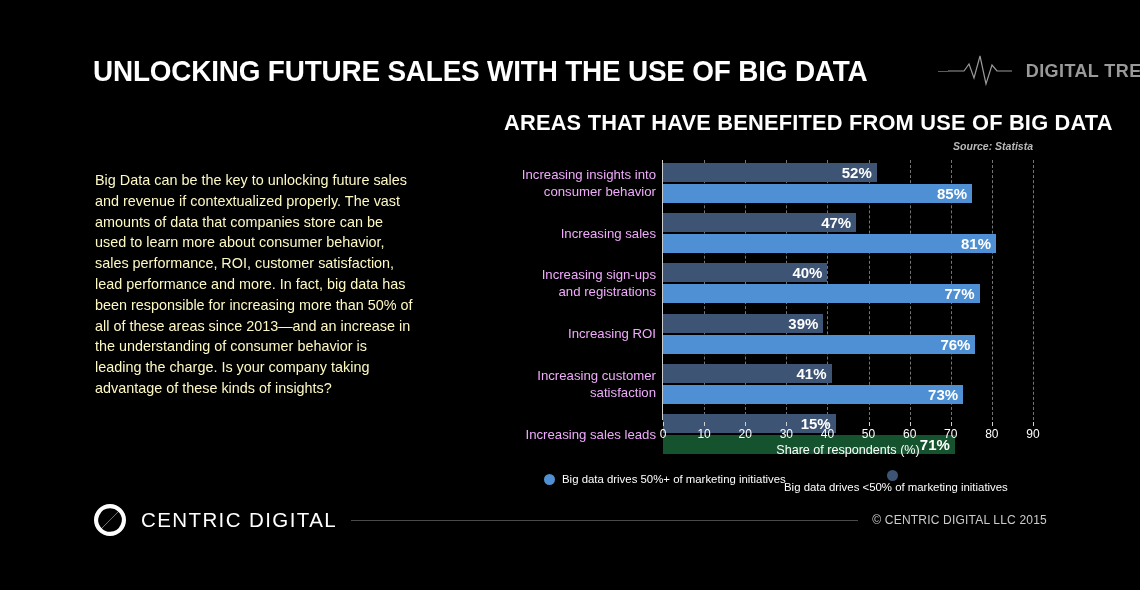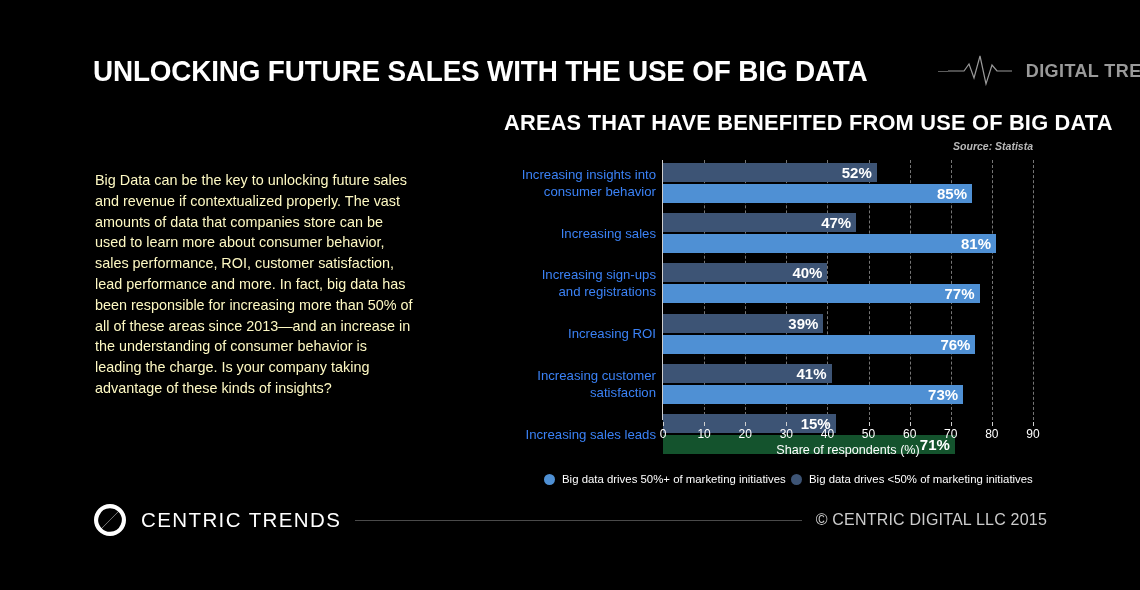--- a/index.html
+++ b/index.html
@@ -138,21 +138,21 @@
     width: 152px;
     height: 260px;
   }
   .cat-label {
     position: absolute;
     right: 0;
     width: 152px;
     text-align: right;
     font-size: 13.2px;
     line-height: 17px;
-    color: #3b82f6;
+    color: #f0abfc;
   }
 
   .group {
     position: absolute;
     left: 0;
     width: 100%;
   }
   .bar-row {
     position: absolute;
     left: 0;
@@ -260,21 +260,21 @@
     white-space: nowrap;
   }
   .footer-rule {
     flex: 1;
     height: 1px;
     background: #4a4a4a;
     margin: 0 14px;
     min-width: 10px;
   }
   .copyright {
-    font-size: 16px;
+    font-size: 12px;
     color: #cccccc;
     letter-spacing: 0.2px;
     white-space: nowrap;
   }
 </style>
 </head>
 <body>
 
 <div class="page">
 
@@ -424,30 +424,30 @@
         <div class="tick-label" style="left: 370px;">90</div>
       </div>
     <div class="axis-title">Share of respondents (%)</div>
   </div>
 
   <div class="legend" id="legend">
       <div class="legend-item" style="left: 40px;">
         <span class="legend-dot" style="background: rgb(79, 144, 212);"></span>
         <span class="legend-text">Big data drives 50%+ of marketing initiatives</span>
       </div>
-      <div class="legend-item" style="left: 287px;">
+      <div class="legend-item" style="left: 280px; flex-direction: column;">
         <span class="legend-dot" style="background: rgb(61, 84, 117);"></span>
         <span class="legend-text">Big data drives &lt;50% of marketing initiatives</span>
       </div>
     </div>
 
   <div class="footer">
     <svg class="logo-mark" width="34" height="34" viewBox="0 0 34 34">
       <path fill="#ffffff" d="M17,1 A16,16 0 1,0 17,33 A16,16 0 1,0 17,1 Z M17,5.2 A11.8,11.8 0 0,1 25.2,8.6 L8.6,25.2 A11.8,11.8 0 0,1 17,5.2 Z M17,28.8 A11.8,11.8 0 0,1 8.8,25.4 L25.4,8.8 A11.8,11.8 0 0,1 17,28.8 Z"></path>
       <circle cx="12.2" cy="12.2" r="3.0" fill="#000000"></circle>
       <circle cx="21.8" cy="21.8" r="3.0" fill="#000000"></circle>
     </svg>
-    <div class="logo-text">CENTRIC TRENDS</div>
+    <div class="logo-text">CENTRIC DIGITAL</div>
     <div class="footer-rule"></div>
     <div class="copyright">© CENTRIC DIGITAL LLC 2015</div>
   </div>
 
 </div>
 
 </body></html>

